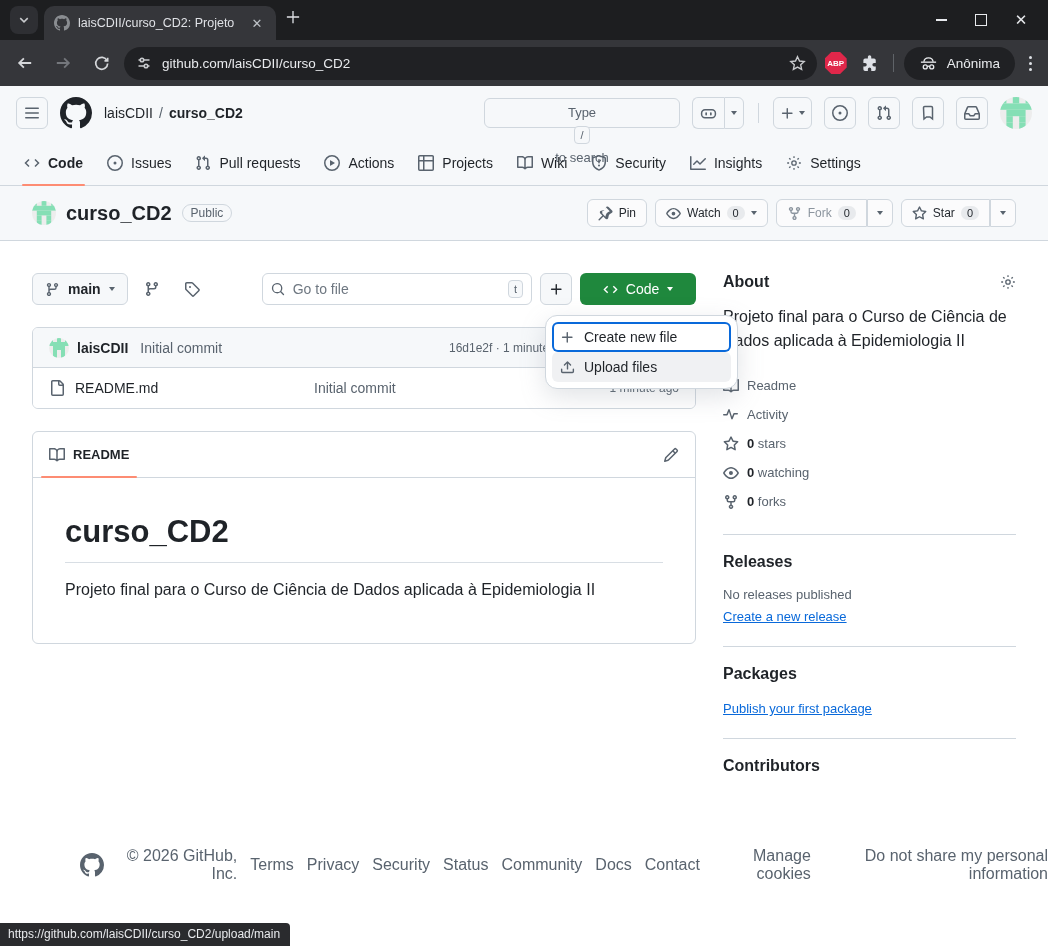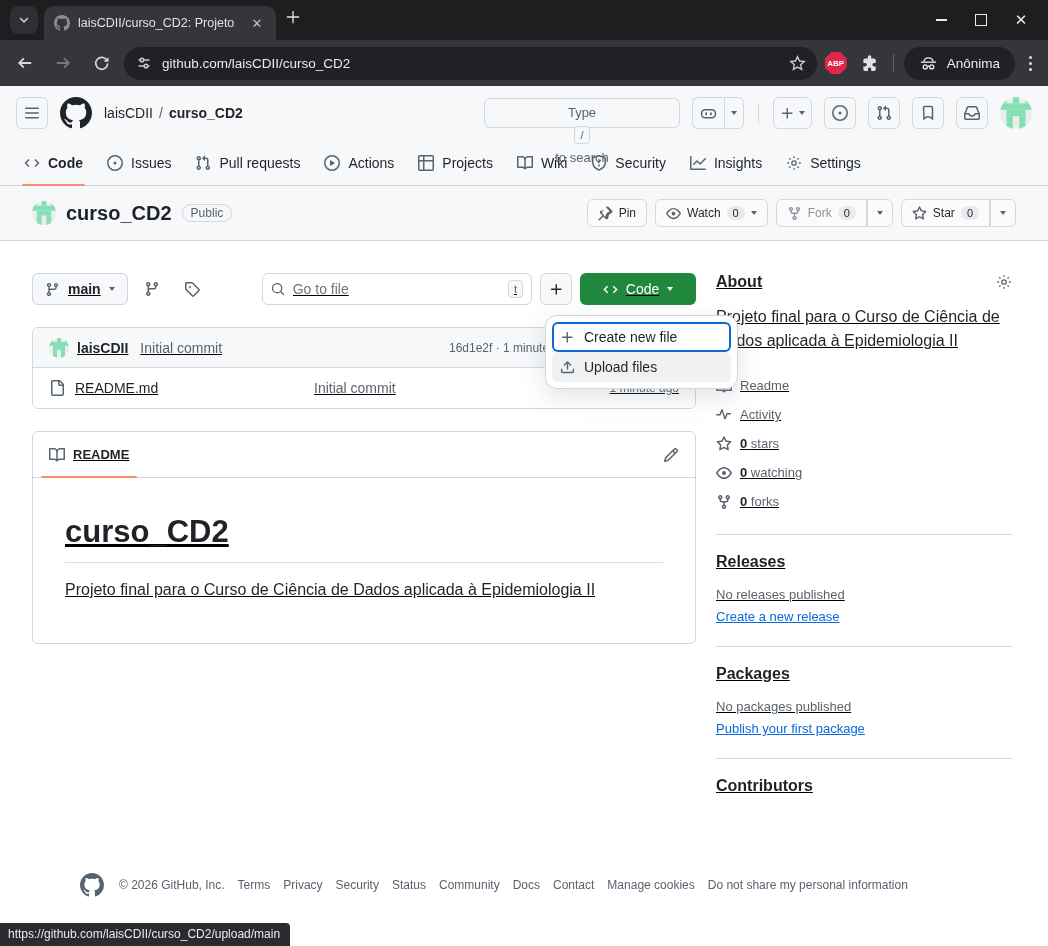--- a/index.html
+++ b/index.html
@@ -70,21 +70,21 @@
   .repo-title { display:flex; align-items:center; gap:10px; font-size:20px; font-weight:600; color:#1f2328; }
   .badge { font-size:12px; font-weight:400; color:#59636e; border:1px solid #d0d7de; border-radius:999px; padding:1px 8px; }
   .repo-actions { margin-left:auto; display:flex; gap:8px; align-items:center; }
   .btn { height:28px; border:1px solid #d0d7de; border-radius:6px; background:#fbfbfc; color:#24292f;
     font-size:12px; font-weight:500; display:inline-flex; align-items:center; gap:6px; padding:0 10px; }
   .btn svg { color:#59636e; }
   .counter { background:rgba(175,184,193,.25); border-radius:999px; padding:1px 6px; font-size:11px; font-weight:500; color:#24292f; }
   .btn .caret { color:#59636e; }
   .btn.disabled-label span.lbl { color:#8c959f; }
 
-  .content { display:flex; gap:20px; padding:32px 32px 0;text-decoration:underline; }
+  .content { display:flex; gap:27px; padding:32px 32px 0; }
   .primary { width:664px; flex:none; }
   .controls-row { display:flex; align-items:center; gap:8px; height:32px; margin-bottom:22px; }
   .branch-btn { height:32px; border:1px solid #d0d7de; border-radius:6px; background:#f6f8fa; padding:0 12px;
     display:flex; align-items:center; gap:8px; font-size:14px; font-weight:600; color:#1f2328; }
   .branch-btn .caret { color:#59636e; }
   .ghost-btn { width:32px; height:32px; display:flex; align-items:center; justify-content:center; color:#59636e; border-radius:6px; }
   .gotofile { flex:1; margin-left:46px; height:32px; border:1px solid #d0d7de; border-radius:6px; background:#fff;
     display:flex; align-items:center; gap:8px; padding:0 8px; color:#59636e; }
   .gotofile input { flex:1; border:none; outline:none; font-size:14px; color:#404040; background:transparent; font-family:inherit; }
   .gotofile input::placeholder { color:#6e7781; }
@@ -124,21 +124,21 @@
   .about-desc { font-size:16px; color:#1f2328; line-height:1.5; margin-bottom:18px; }
   .meta-item { display:flex; align-items:center; gap:8px; color:#59636e; font-size:13px; height:29px; }
   .meta-item svg { color:#59636e; flex:none; }
   .meta-item strong { color:#1f2328; font-weight:600; }
   .side-divider { border:none; border-top:1px solid #d0d7de; margin:18px 0; }
   .side-title { font-size:16px; font-weight:600; color:#1f2328; margin:4px 0 16px; }
   .side-empty { font-size:13px; color:#59636e; margin-bottom:5px; }
   .side-link { font-size:13px; color:#0969da; text-decoration:underline; display:inline-block; margin-bottom:4px; }
 
   .gh-footer { margin-top:46px; display:flex; align-items:center; gap:13px; padding-left:80px; height:56px;
-    font-size:12px; color:#59636e;text-align:right; }
+    font-size:16px; color:#59636e;text-align:right; }
   .gh-footer .foot-logo { color:#59636e; display:flex; margin-right:2px; }
   .gh-footer a { color:#59636e; text-decoration:none; }
 
   
   .dropdown { position:absolute; left:545px; top:315px; width:193px; background:#fff; border:1px solid #d0d7de;
     border-radius:12px; padding:6px; box-shadow:0 8px 24px rgba(140,149,159,.25); z-index:40; }
   .menu-item { height:30px; display:flex; align-items:center; gap:9px; padding:0 8px; font-size:14px; color:#1f2328; border-radius:6px; }
   .menu-item svg { color:#59636e; }
   .menu-item.focused { box-shadow:0 0 0 2px #0969da inset; background:#fff; }
   .menu-item.hovered { background:#f0f1f3; }
@@ -576,21 +576,20 @@
         <span><strong>0</strong> <span>forks</span></span>
       </div>
 
       <hr class="side-divider">
       <h2 class="side-title">Releases</h2>
       <div class="side-empty">No releases published</div>
       <a class="side-link">Create a new release</a>
 
       <hr class="side-divider">
       <h2 class="side-title">Packages</h2>
-      <div class="side-empty">No packages published</div>
       <a class="side-link">Publish your first package</a>
 
       <hr class="side-divider">
       <h2 class="side-title">Contributors</h2>
     </aside>
   </div>
 
   <footer class="gh-footer">
     <span class="foot-logo">
       <svg class="oc" width="24" height="24" viewBox="0 0 16 16" fill="currentColor">

